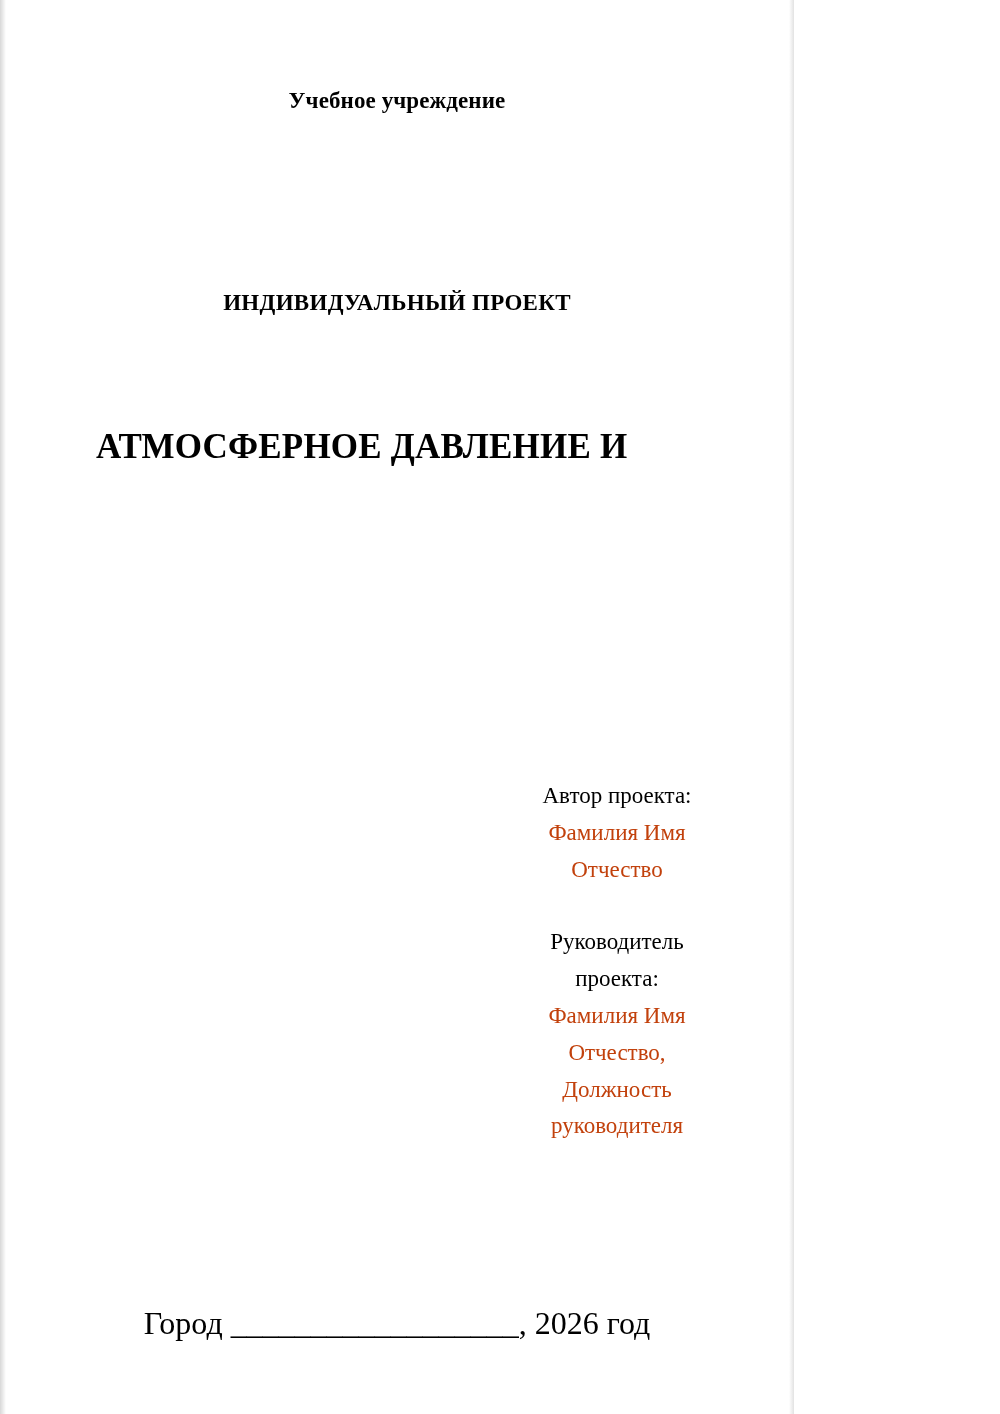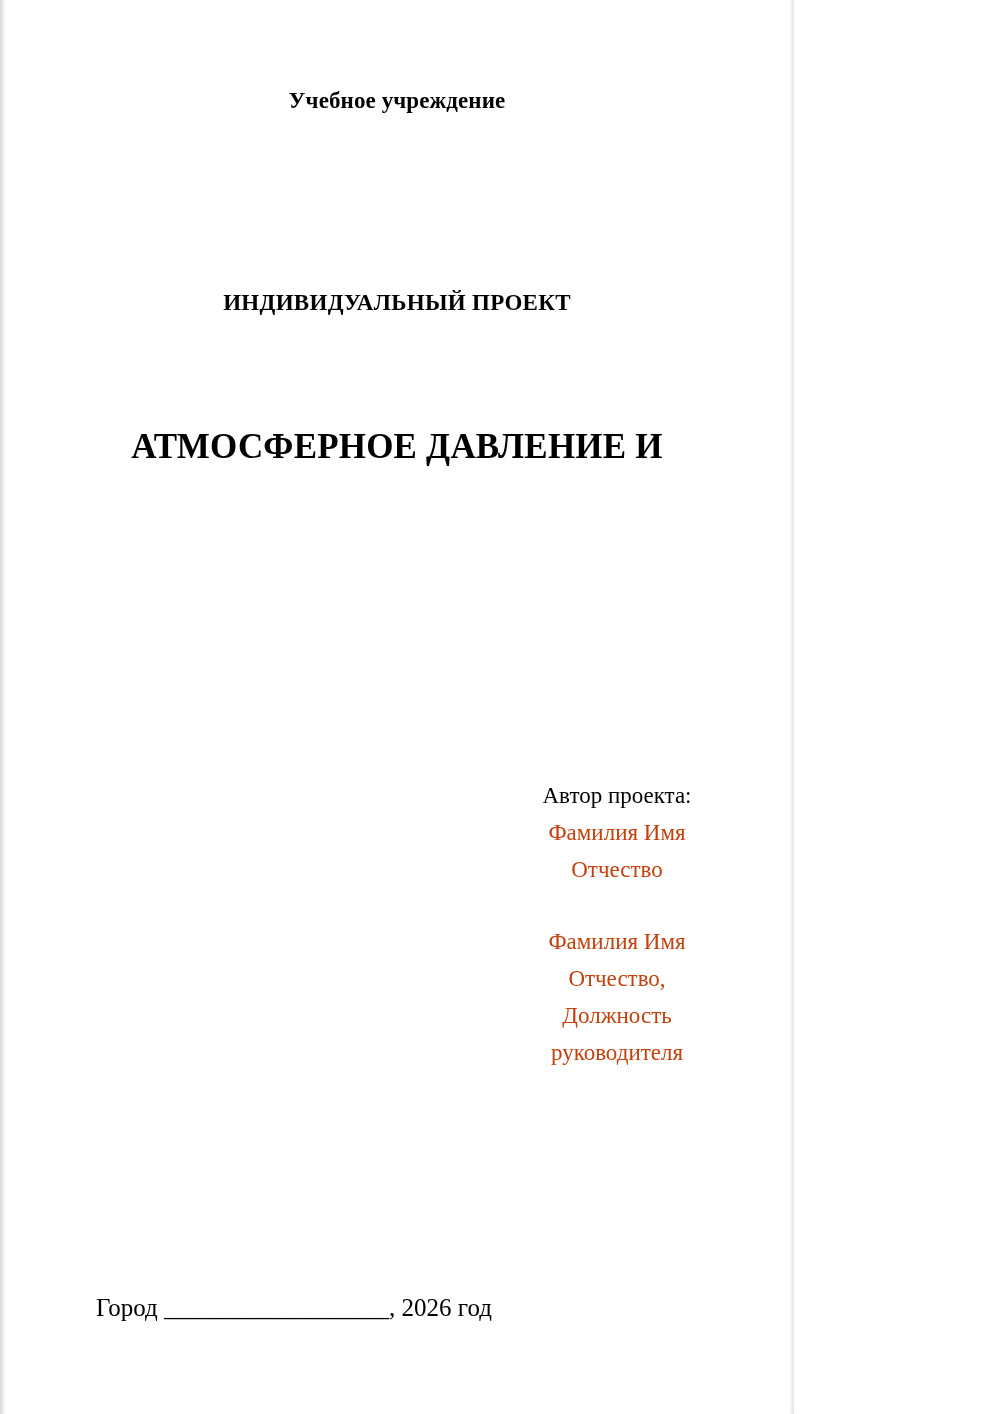--- a/index.html
+++ b/index.html
@@ -63,21 +63,20 @@
     font-size: 23px;
     font-weight: 700;
     letter-spacing: 0.3px;
     margin-top: 28px;
   }
   .title {
     position: absolute;
     top: 425px;
     left: 0;
     right: 0;
-    text-align: center;
     font-size: 35px;
     font-weight: 700;
     line-height: 1.26;
     letter-spacing: 0.2px;
   }
   .author-block {
     position: absolute;
     top: 778px;
     left: 440px;
     right: 0;
@@ -93,24 +92,25 @@
     font-size: 23px;
     font-weight: 400;
     color: #c2410c;
     line-height: 1.6;
   }
   .gap {
     height: 36px;
   }
   .footer {
     position: absolute;
-    bottom: 92px;
+    bottom: 72px;
     left: 0;
     right: 0;
-    font-size: 25px;
+    text-align: center;
+    font-size: 32px;
     font-weight: 400;
   }
 </style>
 </head>
 <body>
 
 <div class="page">
   <div class="content">
 
     <div class="institution">Учебное учреждение</div>
@@ -120,20 +120,21 @@
     <div class="title">
       <div>АТМОСФЕРНОЕ ДАВЛЕНИЕ И</div>
     </div>
 
     <div class="author-block">
       <div class="field-label">Автор проекта:</div>
       <div class="field-value">Фамилия Имя Отчество</div>
 
       <div class="gap"></div>
 
+      <div class="field-label">Руководитель проекта:</div>
       <div class="field-value">Фамилия Имя Отчество,</div>
       <div class="field-value">Должность руководителя</div>
     </div>
 
     <div class="footer">Город __________________, 2026 год</div>
 
   </div>
 </div>
 
 </body></html>

